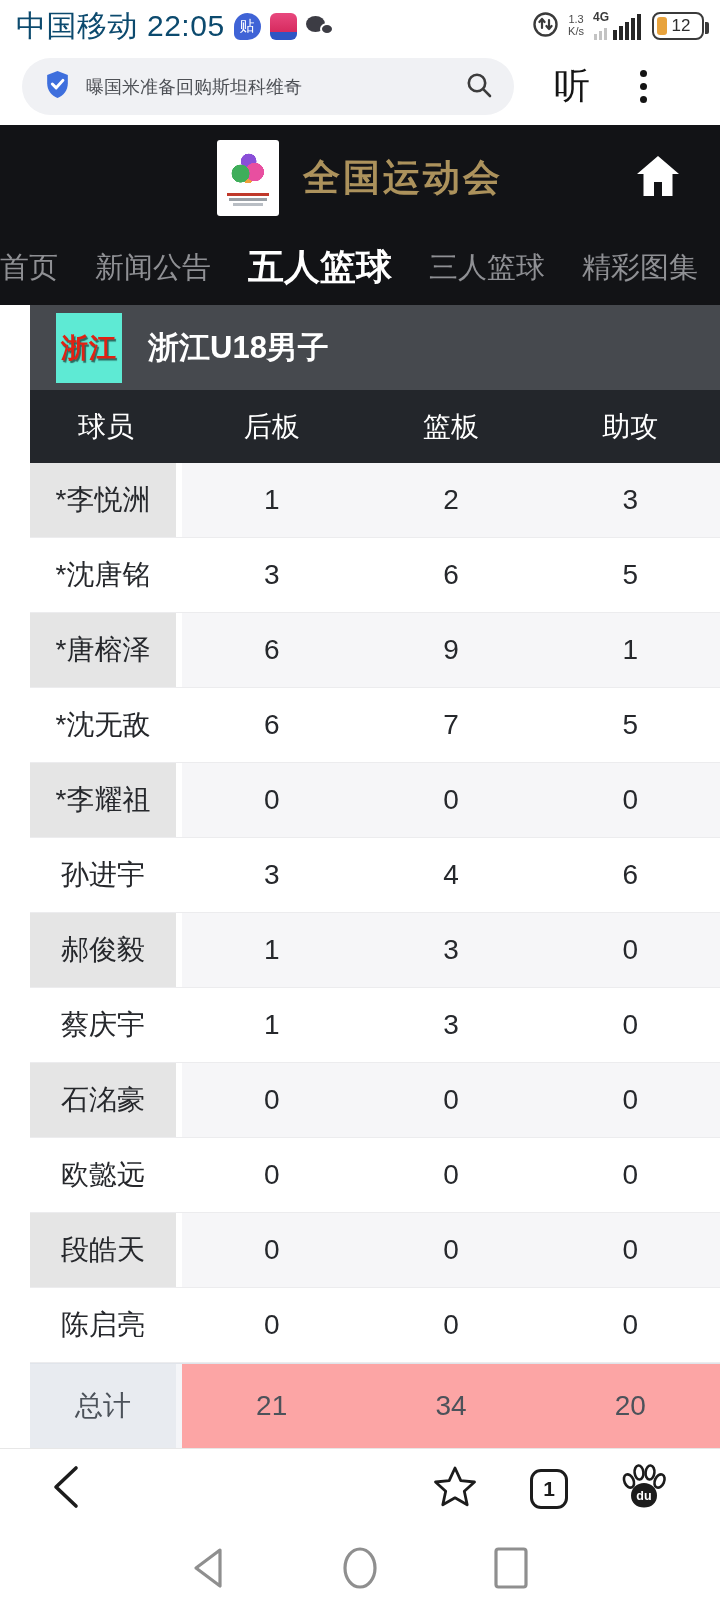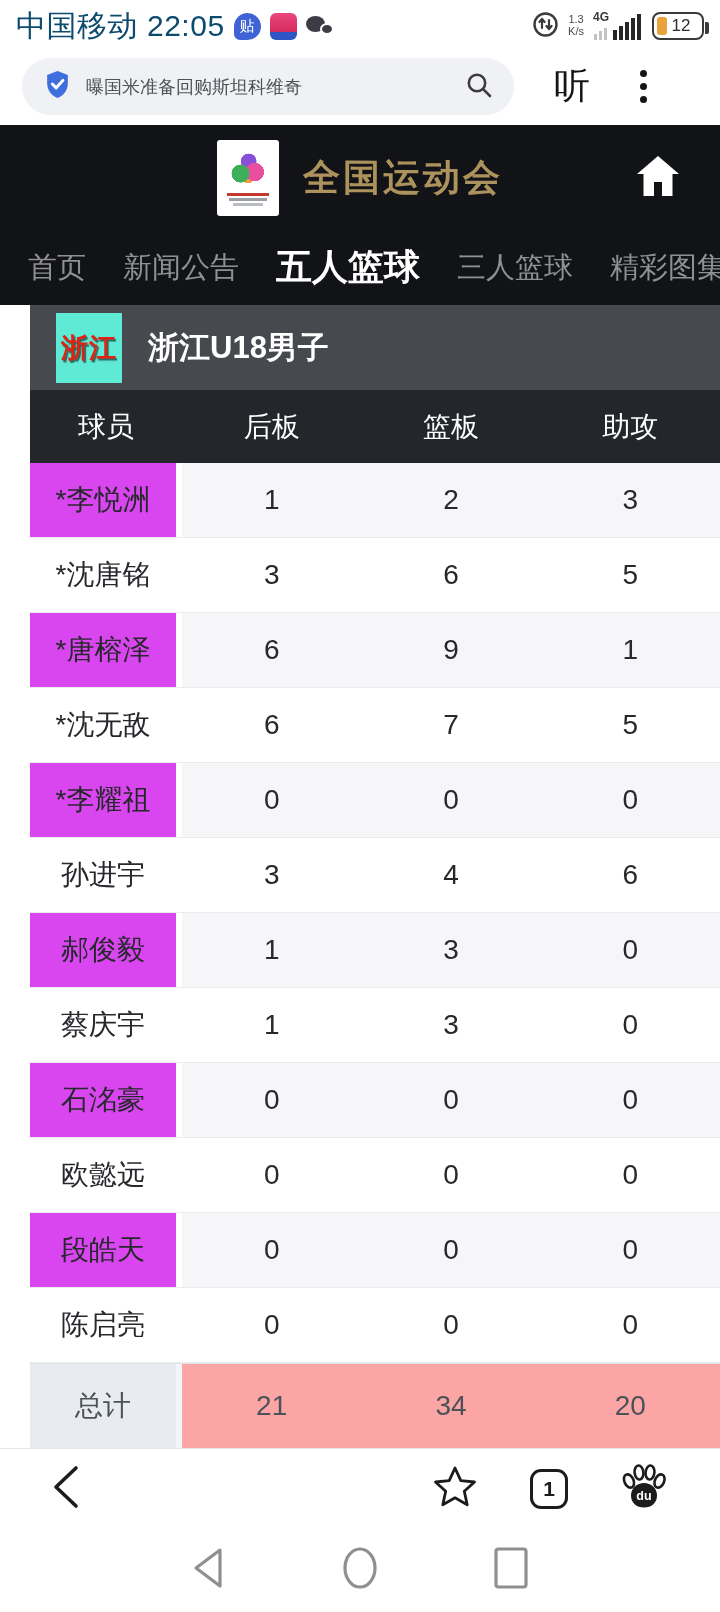--- a/index.html
+++ b/index.html
@@ -54,21 +54,21 @@
             border-radius:40% 40% 45% 45%; }
   .logo-lines i { display:block; height:3px; margin:2px auto 0; }
   .logo-lines i:nth-child(1){ width:42px; background:#c0392b; }
   .logo-lines i:nth-child(2){ width:38px; background:#9aa0a6; }
   .logo-lines i:nth-child(3){ width:30px; background:#b9bec4; }
   .site-title { color:#ac925c; font-size:37px; font-weight:bold; letter-spacing:3px; }
   .home-btn { position:absolute; right:38px; top:28px; }
 
   
   .nav { height:75px; background:#121316; display:flex; align-items:center; gap:37px;
-         padding-left:28px; overflow:hidden; white-space:nowrap; }
+         overflow:hidden; white-space:nowrap; }
   .nav-item { color:#8f9094; font-size:29px; flex:0 0 auto; }
   .nav-item.active { color:#fff; font-size:36px; font-weight:bold; position:relative;
                      padding-bottom:4px; top:2px; }
   .nav-item.active::after { content:""; position:absolute; left:18px; right:18px; bottom:-14px;
                             height:5px; background:#fff; border-radius:2px; }
 
   
   .content { padding-left:30px; background:#fff; }
   .team-bar { height:85px; background:#46494e; display:flex; align-items:center; gap:26px;
               padding-left:26px; }
@@ -81,21 +81,21 @@
   .thead { height:73px; background:#23262b; display:flex; align-items:center;
            color:#fff; font-size:28px; }
   .cell.player { width:152px; text-align:center; }
   .cell.num { flex:1; text-align:center; }
 
   .trow { height:75px; display:flex; align-items:stretch; font-size:28px; color:#26282c;
           border-bottom:1px solid #ececee; background:#fff; }
   .trow .cell { display:flex; align-items:center; justify-content:center; }
   .trow .cell.player { border-right:6px solid #fff; }
   .trow.odd { background:#f6f6f8; }
-  .trow.odd .cell.player { background:#d946ef; }
+  .trow.odd .cell.player { background:#e5e5e5; }
 
   .trow.total { height:85px; background:#fca5a5; color:#4c525a; border-top:1px solid #e0e4ea;
                 border-bottom:none; }
   .trow.total .cell.player { background:#e8ebf0; border-right:6px solid #f4f5f8; }
 
   
   .toolbar { height:80px; background:#fff; border-top:1px solid #e7e7e7; display:flex;
              align-items:center; padding:0 52px 0 48px; position:relative; z-index:5; }
   .toolbar .right-group { margin-left:auto; display:flex; align-items:center; gap:52px; }
   .tab-box { width:38px; height:40px; border:3.5px solid #1c1c1c; border-radius:11px;

